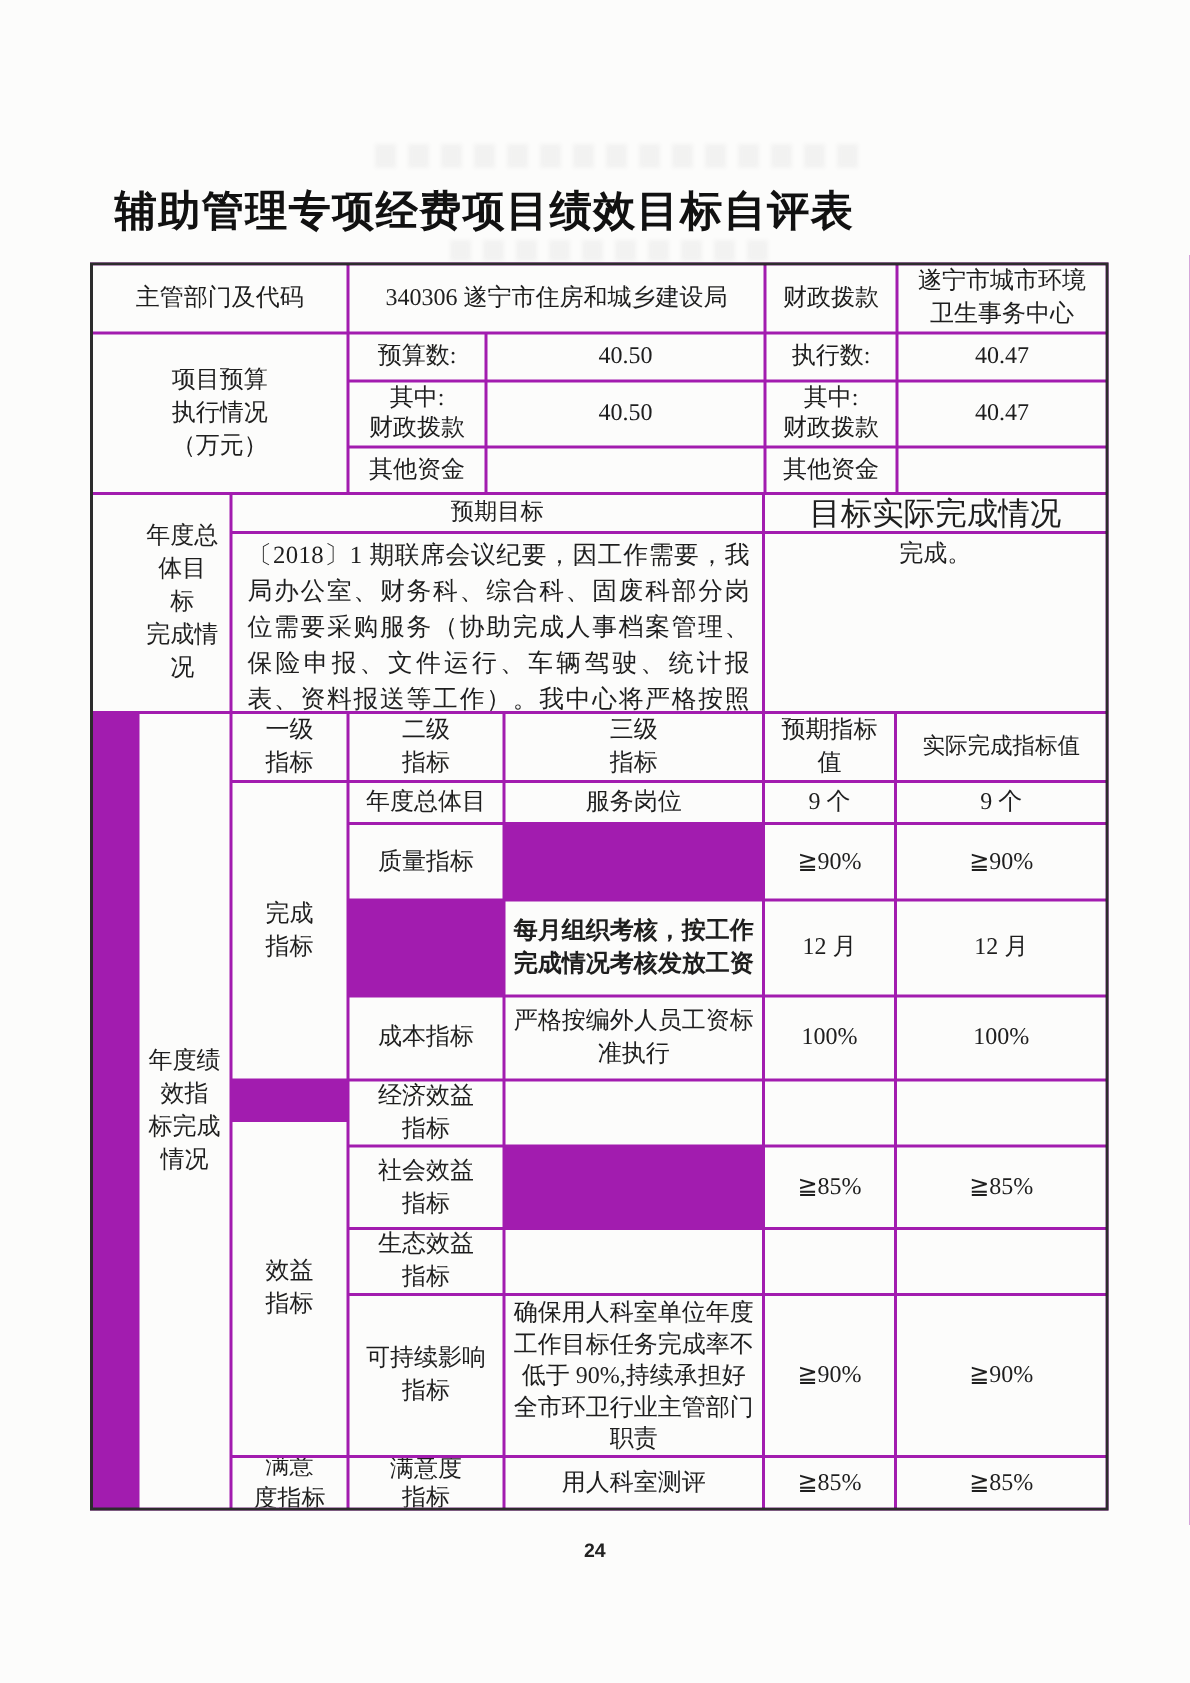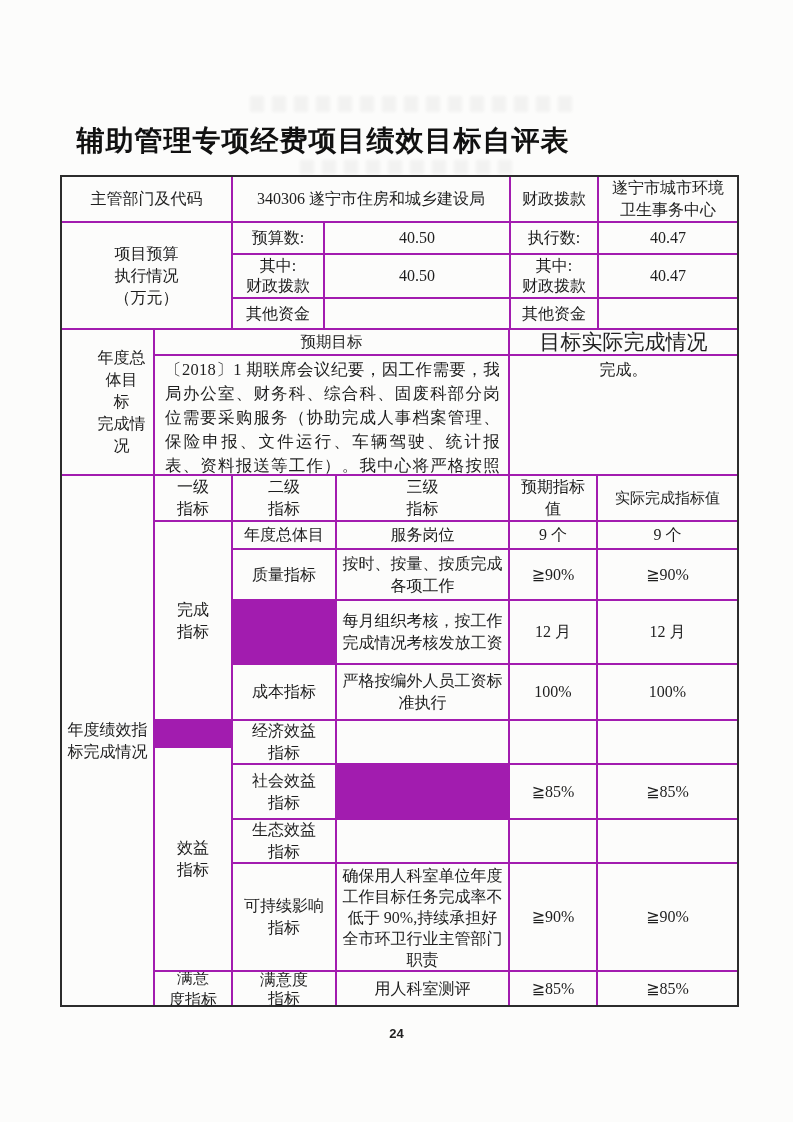--- a/index.html
+++ b/index.html
@@ -106,21 +106,21 @@
 标
 完成情况</div>
       <div class="cell" style="font-size:15.5px;">预期目标</div>
       <div class="cell" style="font-size:21px;">目标实际完成情况</div>
       <div class="cell para">〔2018〕1 期联席会议纪要，因工作需要，我局办公室、财务科、综合科、固废科部分岗位需要采购服务（协助完成人事档案管理、保险申报、文件运行、车辆驾驶、统计报表、资料报送等工作）。我中心将严格按照预算控制支出，并按照相关规范流程组织实施。</div>
       <div class="cell topalign" style="padding-top:3px;">完成。</div>
     </div>
 
     <div class="grid" style="grid-template-columns:91px 76px 102px 171px 86px 139px;
                 grid-template-rows:44px 26px 49px 62px 54px 42px 53px 42px 106px 33px;">
-      <div class="cell" style="grid-column:1;grid-row:1 / span 10;">年度绩效指
+      <div class="cell" style="grid-column:1;grid-row:1 / span 10;margin-left:31px;">年度绩效指
 标完成情况</div>
 
       <div class="cell">一级
 指标</div>
       <div class="cell">二级
 指标</div>
       <div class="cell">三级
 指标</div>
       <div class="cell">预期指标
 值</div>
@@ -132,25 +132,24 @@
 指标</div>
       <div class="cell" style="grid-column:2;grid-row:10;">满意
 度指标</div>
 
       <div class="cell" style="grid-column:3;grid-row:2;">年度总体目</div>
       <div class="cell" style="grid-column:4;grid-row:2;">服务岗位</div>
       <div class="cell num" style="grid-column:5;grid-row:2;">9 个</div>
       <div class="cell num" style="grid-column:6;grid-row:2;">9 个</div>
 
       <div class="cell" style="grid-column:3;grid-row:3;">质量指标</div>
-      <div class="cell" style="grid-column:4;grid-row:3;">按时、按量、按质完成各项工作</div>
       <div class="cell num" style="grid-column:5;grid-row:3;">≧90%</div>
       <div class="cell num" style="grid-column:6;grid-row:3;">≧90%</div>
 
-      <div class="cell" style="grid-column:4;grid-row:4;">每月组织考核，按工作完成情况考核发放工资</div>
+      <div class="cell" style="grid-column:4;grid-row:4;font-weight:bold;">每月组织考核，按工作完成情况考核发放工资</div>
       <div class="cell num" style="grid-column:5;grid-row:4;">12 月</div>
       <div class="cell num" style="grid-column:6;grid-row:4;">12 月</div>
 
       <div class="cell" style="grid-column:3;grid-row:5;">成本指标</div>
       <div class="cell" style="grid-column:4;grid-row:5;">严格按编外人员工资标准执行</div>
       <div class="cell num" style="grid-column:5;grid-row:5;">100%</div>
       <div class="cell num" style="grid-column:6;grid-row:5;">100%</div>
 
       <div class="cell" style="grid-column:3;grid-row:6;">经济效益
 指标</div>

